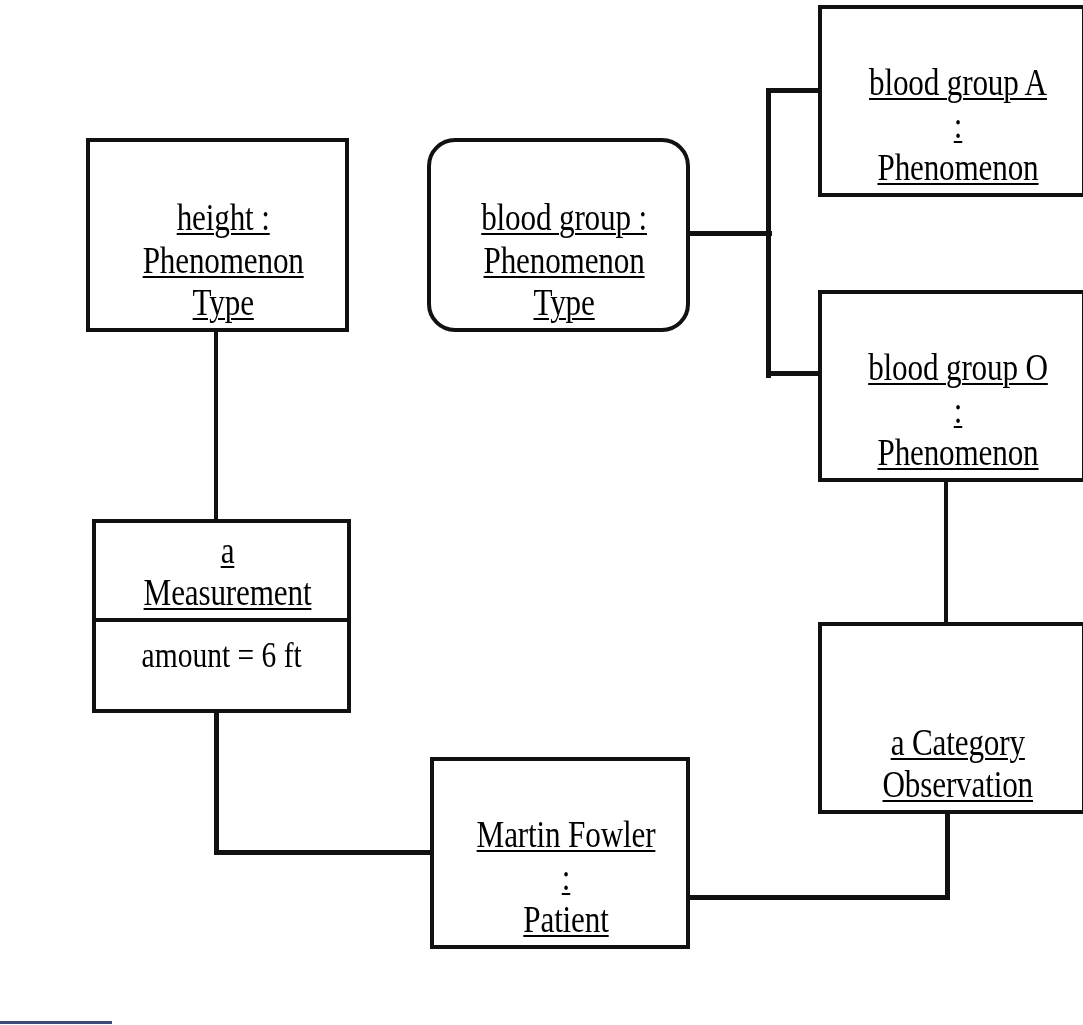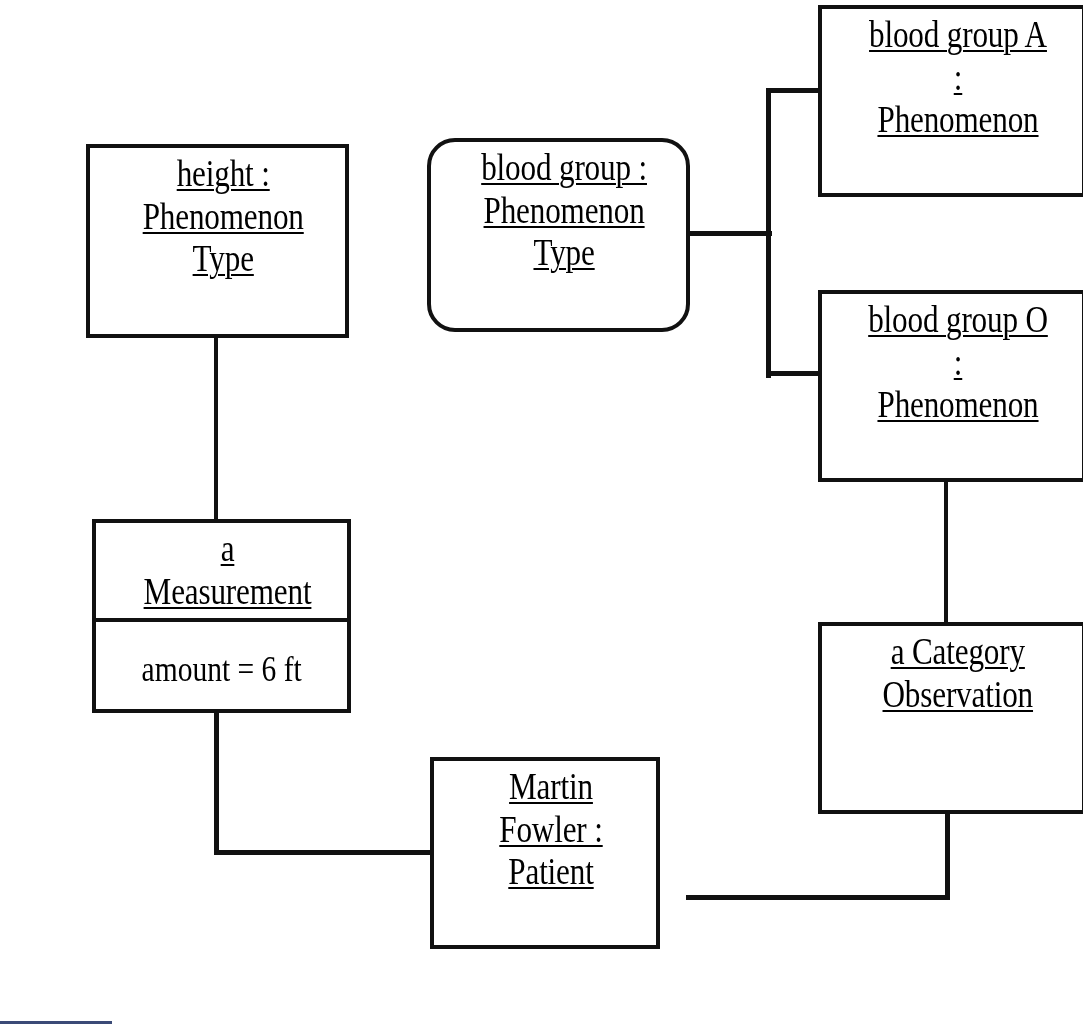--- a/index.html
+++ b/index.html
@@ -24,21 +24,21 @@
     box-sizing: border-box;
     border: 4px solid #111111;
     background: #ffffff;
     display: flex;
     flex-direction: column;
     z-index: 5;
   }
   .obj-name-compartment {
     flex: 1 1 auto;
     display: flex;
-    align-items: flex-start;
+    align-items: flex-end;
     justify-content: center;
     padding: 4px 8px;
     box-sizing: border-box;
     margin-left: 12px;
   }
   .obj-attr-compartment {
     flex: 0 0 auto;
     border-top: 4px solid #111111;
     display: flex;
     align-items: center;
@@ -99,21 +99,21 @@
   <div class="link-seg" style="left:766px; top:371px; width:56px; height:5px;"></div>
 
   <div class="link-seg" style="left:944px; top:480px; width:4px; height:145px;"></div>
 
   <div class="link-seg" style="left:214px; top:710px; width:5px; height:145px;"></div>
   <div class="link-seg" style="left:214px; top:850px; width:220px; height:5px;"></div>
 
   <div class="link-seg" style="left:686px; top:895px; width:264px; height:5px;"></div>
   <div class="link-seg" style="left:945px; top:812px; width:5px; height:88px;"></div>
 
-  <div class="obj-box" style="left:86px; top:144px; width:263px; height:194px;">
+  <div class="obj-box" style="left:86px; top:138px; width:263px; height:194px;">
     <div class="obj-name-compartment">
       <span class="obj-name-text">height :
 Phenomenon
 Type</span>
     </div>
   </div>
 
   <div class="obj-box" style="left:427px; top:138px; width:263px; height:194px;border-radius:28px;">
     <div class="obj-name-compartment">
       <span class="obj-name-text">blood group :
@@ -133,33 +133,33 @@
     <div class="obj-name-compartment">
       <span class="obj-name-text">blood group O :
 Phenomenon</span>
     </div>
   </div>
 
   <div class="obj-box" style="left:92px; top:519px; width:259px; height:194px;">
     <div class="obj-name-compartment" style="flex:0 0 95px;">
       <span class="obj-name-text">a Measurement</span>
     </div>
-    <div class="obj-attr-compartment" style="flex:1 1 auto; align-items:center; padding-top:14px;">
+    <div class="obj-attr-compartment" style="flex:1 1 auto; align-items:flex-start; padding-top:14px;">
       <span class="obj-attr-text">amount = 6 ft</span>
     </div>
   </div>
 
   <div class="obj-box" style="left:818px; top:622px; width:268px; height:192px;">
     <div class="obj-name-compartment">
       <span class="obj-name-text">a Category
 Observation</span>
     </div>
   </div>
 
-  <div class="obj-box" style="left:430px; top:757px; width:230px; height:192px;">
+  <div class="obj-box" style="left:430px; top:757px; width:260px; height:192px;">
     <div class="obj-name-compartment">
       <span class="obj-name-text">Martin Fowler :
 Patient</span>
     </div>
   </div>
 
   <div class="footer-rule" style="left:0px; top:1021px; width:112px;"></div>
 
 </div>
 

